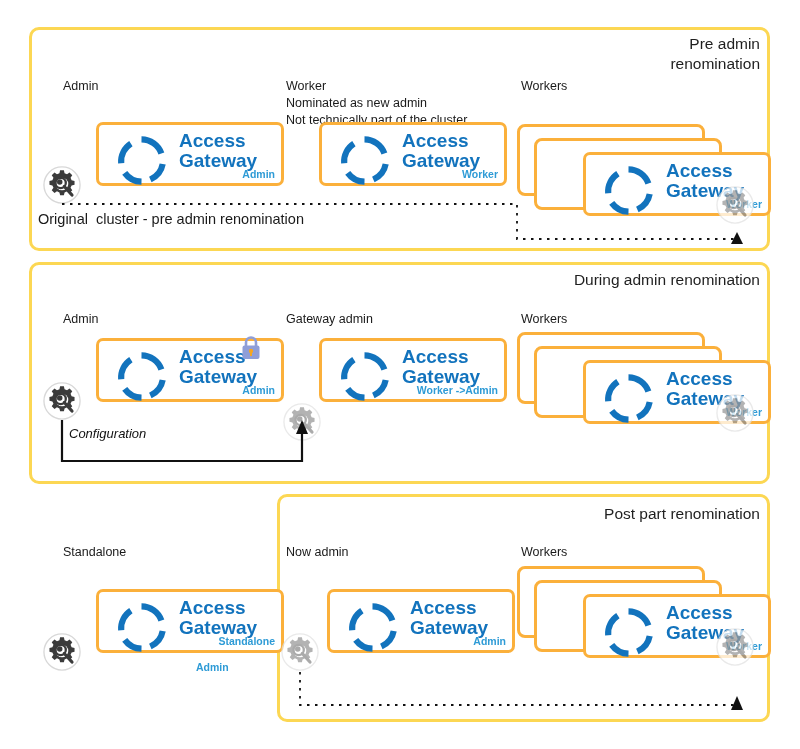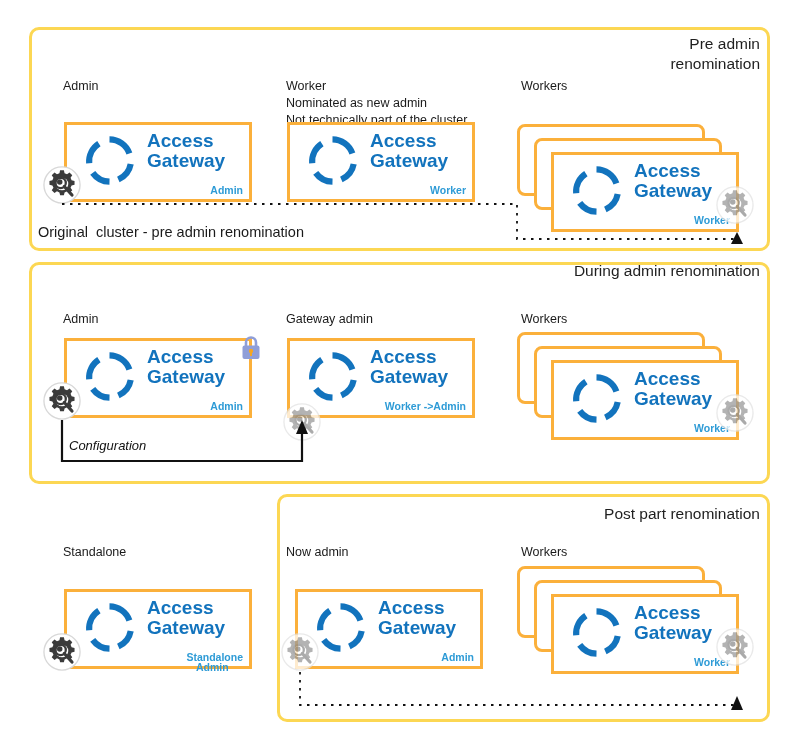--- a/index.html
+++ b/index.html
@@ -37,23 +37,23 @@
     color:#1a1a1a;
     line-height:1.35;
     white-space:pre-line;
   }
 
   
   .ag-card{
     position:absolute;
     box-sizing:border-box;
     border:3px solid #fbb03b;
-    border-radius:0;
+    border-radius:7px;
     background:#ffffff;
-    width:188px;height:80px;
+    width:188px;height:64px;margin-left:32px;
   }
   .ring{
     position:absolute;left:16px;top:9px;width:53px;height:53px;
   }
   .ag-text{
     position:absolute;left:80px;top:6px;right:4px;
     color:#1273bd;
     font-weight:bold;
     font-size:19px;
     line-height:1.05;
@@ -192,25 +192,25 @@
     <g fill="#9a9a9a">
       <path d="M18 4.5h4l.7 3.1 2.6 1.1 2.6-1.8 2.9 2.9-1.8 2.6 1.1 2.6 3.1.7v4l-3.1.7-1.1 2.6 1.8 2.6-2.9 2.9-2.6-1.8-2.6 1.1-.7 3.1h-4l-.7-3.1-2.6-1.1-2.6 1.8-2.9-2.9 1.8-2.6-1.1-2.6-3.1-.7v-4l3.1-.7 1.1-2.6-1.8-2.6 2.9-2.9 2.6 1.8 2.6-1.1z"></path>
     </g>
     <circle cx="20" cy="19" r="6.6" fill="#ffffff"></circle>
     <circle cx="18.6" cy="17.8" r="5.4" fill="none" stroke="#8e8e8e" stroke-width="2.4"></circle>
     <circle cx="17.6" cy="16.8" r="2.9" fill="#8e8e8e"></circle>
     <line x1="22.4" y1="21.6" x2="30.5" y2="30.5" stroke="#8e8e8e" stroke-width="3.4" stroke-linecap="round"></line>
   </svg>
 </span>
 
-<div class="cluster-label" style="left:38px;top:224px;">Original  cluster - pre admin renomination</div>
+<div class="cluster-label" style="left:38px;top:211px;">Original  cluster - pre admin renomination</div>
 
 <div class="panel" id="panel-during"></div>
 
-<div class="panel-title" style="left:480px;top:261px;width:280px;">During admin renomination</div>
+<div class="panel-title" style="left:480px;top:270px;width:280px;">During admin renomination</div>
 
 <div class="col-label" style="left:63px;top:311px;width:200px;">Admin</div>
 <div class="col-label" style="left:286px;top:311px;width:220px;">Gateway admin</div>
 <div class="col-label" style="left:521px;top:311px;width:200px;">Workers</div>
 
 <div class="ag-card" style="left:64px;top:338px;">
   <span class="ring">
     <svg viewBox="0 0 60 60" width="53" height="53">
       <g fill="none" stroke="#1273bd" stroke-width="7" stroke-linecap="butt">
         <path d="M30 6 A24 24 0 0 1 52.5 22"></path>
@@ -302,21 +302,21 @@
     <g fill="#9a9a9a">
       <path d="M18 4.5h4l.7 3.1 2.6 1.1 2.6-1.8 2.9 2.9-1.8 2.6 1.1 2.6 3.1.7v4l-3.1.7-1.1 2.6 1.8 2.6-2.9 2.9-2.6-1.8-2.6 1.1-.7 3.1h-4l-.7-3.1-2.6-1.1-2.6 1.8-2.9-2.9 1.8-2.6-1.1-2.6-3.1-.7v-4l3.1-.7 1.1-2.6-1.8-2.6 2.9-2.9 2.6 1.8 2.6-1.1z"></path>
     </g>
     <circle cx="20" cy="19" r="6.6" fill="#ffffff"></circle>
     <circle cx="18.6" cy="17.8" r="5.4" fill="none" stroke="#8e8e8e" stroke-width="2.4"></circle>
     <circle cx="17.6" cy="16.8" r="2.9" fill="#8e8e8e"></circle>
     <line x1="22.4" y1="21.6" x2="30.5" y2="30.5" stroke="#8e8e8e" stroke-width="3.4" stroke-linecap="round"></line>
   </svg>
 </span>
 
-<div class="conf-label" style="left:69px;top:438px;">Configuration</div>
+<div class="conf-label" style="left:69px;top:426px;">Configuration</div>
 
 <div class="panel" id="panel-post"></div>
 
 <div class="panel-title" style="left:480px;top:504px;width:280px;">Post part renomination</div>
 
 <div class="col-label" style="left:63px;top:544px;width:200px;">Standalone</div>
 <div class="col-label" style="left:286px;top:544px;width:200px;">Now admin</div>
 <div class="col-label" style="left:521px;top:544px;width:200px;">Workers</div>
 
 <div class="ag-card" style="left:64px;top:589px;">

